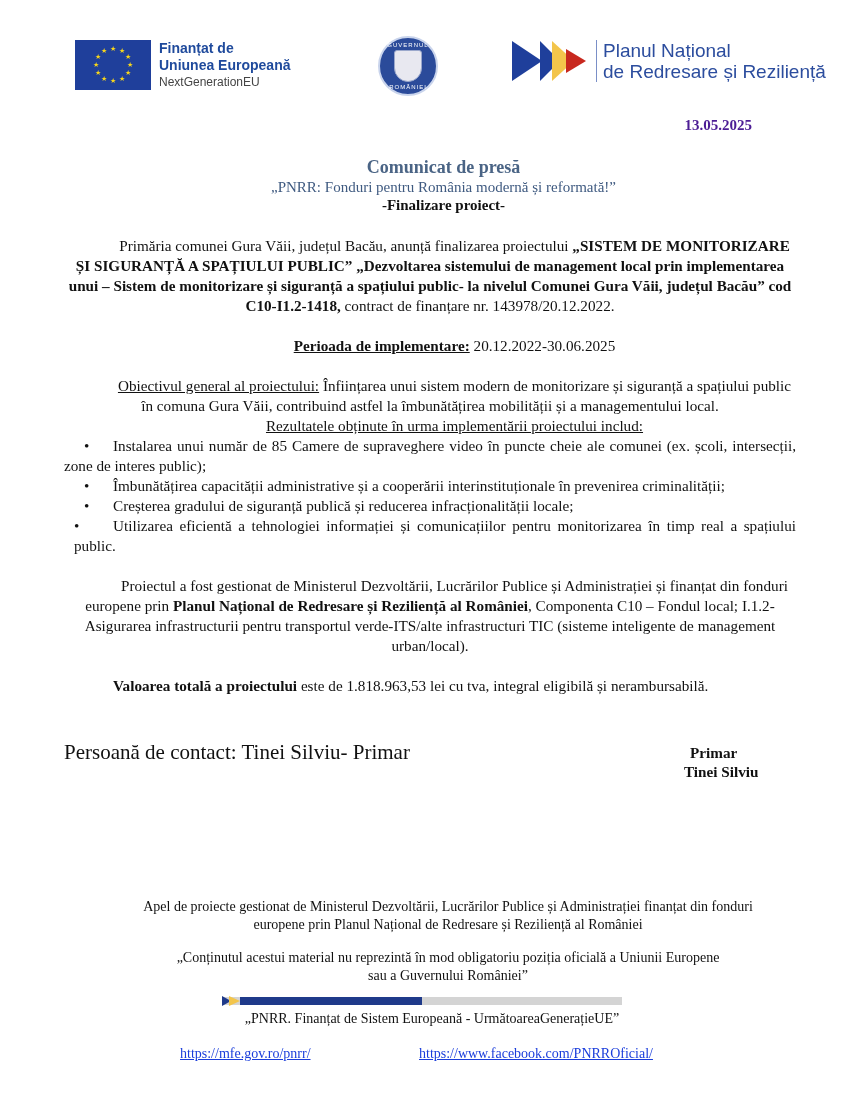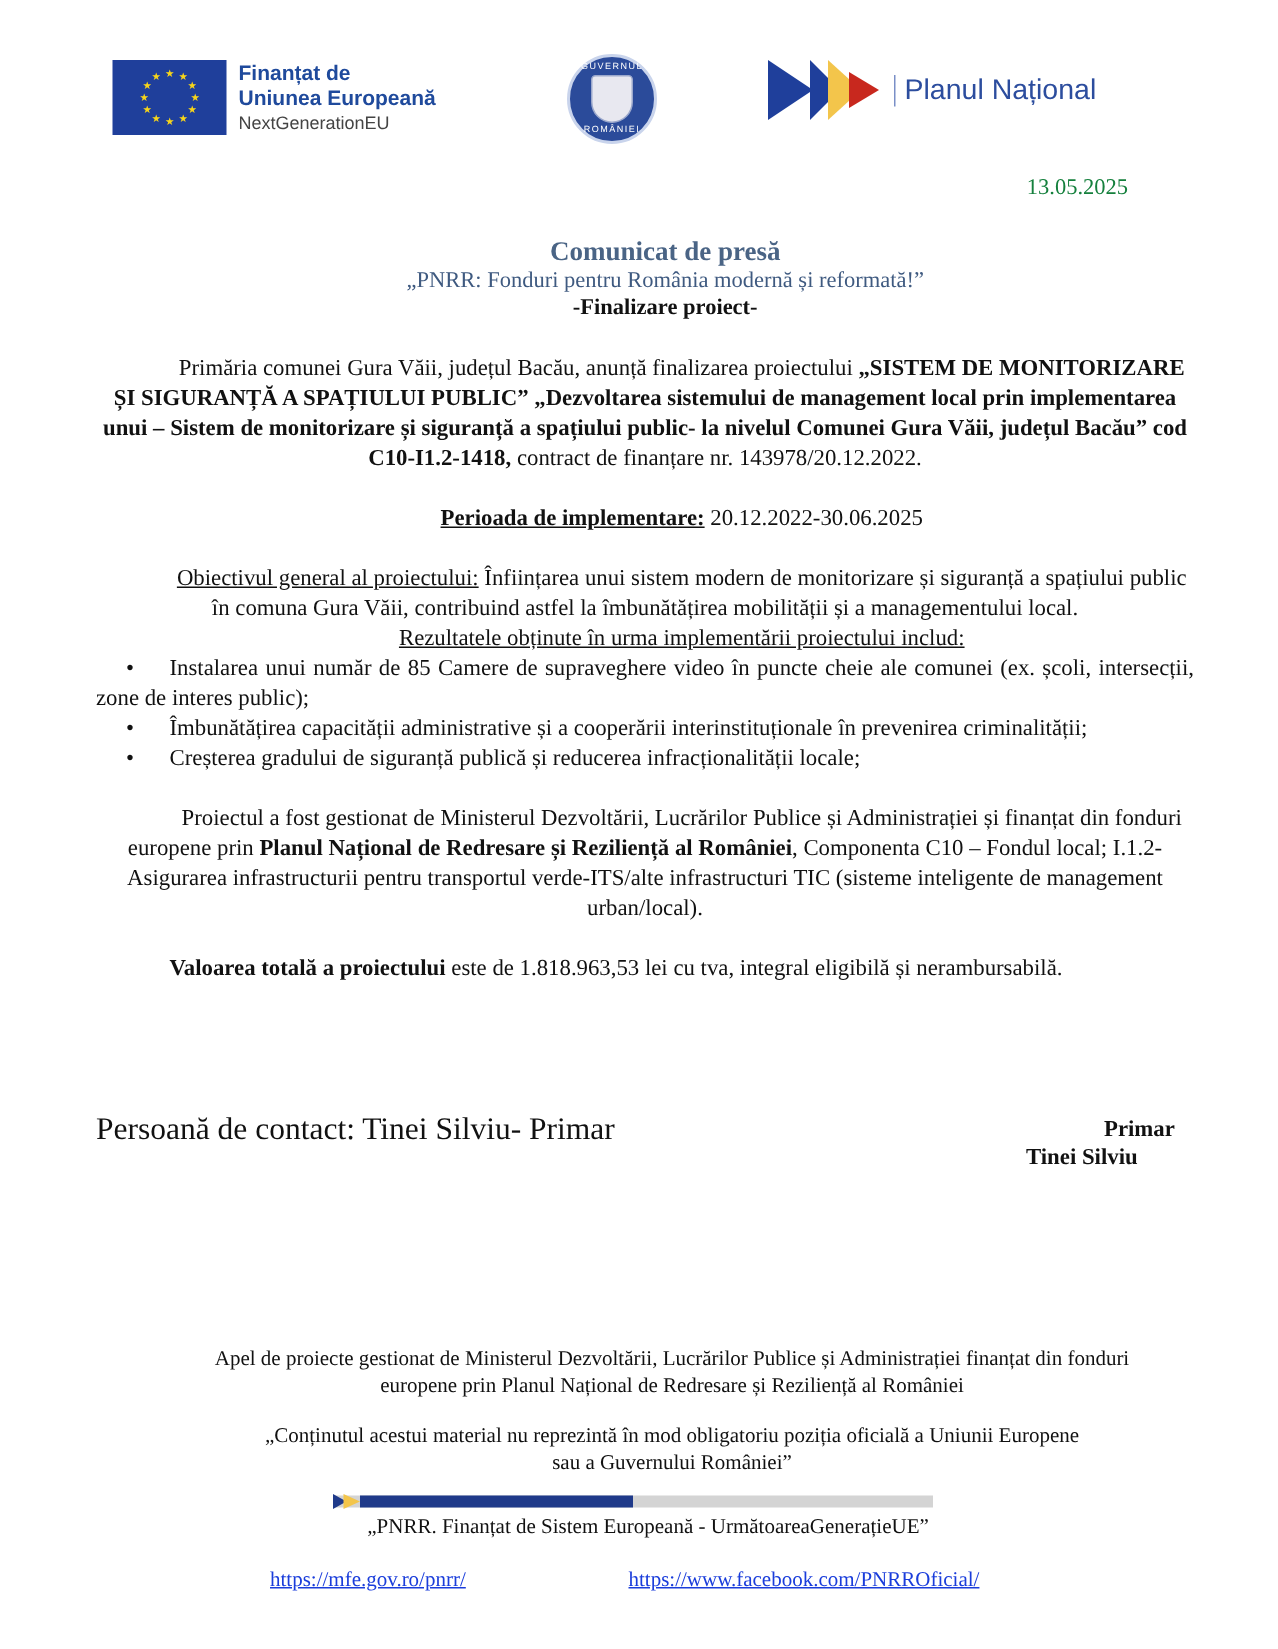--- a/index.html
+++ b/index.html
@@ -16,21 +16,21 @@
 
   .gov-seal { position: absolute; left: 378px; top: 36px; width: 60px; height: 60px; border-radius: 50%; background: #2b4b9a; border: 2px solid #c9d4ec; display: flex; align-items: center; justify-content: center; }
   .gov-seal .inner { width: 28px; height: 32px; background: #e8e8f0; border-radius: 3px 3px 14px 14px; border: 1px solid #9ba8cc; }
   .gov-seal .ring-text { position: absolute; font-family: "Liberation Sans", sans-serif; font-size: 6px; color: #fff; letter-spacing: 1px; }
 
   .pnrr-logo { position: absolute; left: 512px; top: 40px; display: flex; align-items: center; }
   .pnrr-mark { position: relative; width: 78px; height: 40px; }
   .pnrr-mark .tri { position: absolute; width: 0; height: 0; border-top: 20px solid transparent; border-bottom: 20px solid transparent; }
   .pnrr-text { margin-left: 6px; padding-left: 6px; border-left: 1px solid #7a8fc7; font-family: "Liberation Sans", sans-serif; color: #2c4d9e; font-size: 19px; line-height: 21px; }
 
-  .date { position: absolute; right: 100px; top: 117px; font-weight: normal; font-size: 15px; color: #15803d; }
+  .date { position: absolute; right: 100px; top: 117px; font-weight: bold; font-size: 15px; color: #4c1d95; }
 
   .title-block { position: absolute; top: 156px; left: 0; width: 852px; text-align: center; }
   .title { font-size: 18px; font-weight: bold; color: #4a6485; line-height: 22px; padding-left: 35px; }
   .subtitle { font-size: 15px; color: #3f5a80; line-height: 18px; padding-left: 35px; }
   .subtitle2 { font-size: 15px; font-weight: bold; color: #111; line-height: 18px; padding-left: 35px; }
 
   .content { position: absolute; left: 64px; top: 236px; width: 732px; font-size: 15.2px; line-height: 20px; }
   .just { text-align: justify; }
   .indent { text-indent: 49px; text-align: center; }
   .b { font-weight: bold; }
@@ -39,21 +39,21 @@
   .period { margin-bottom: 20px; }
   .bullets { list-style: none; }
   .bullets li { position: relative; text-indent: 0; }
   .bullets li .dot { display: inline-block; width: 49px; padding-left: 20px; }
   .p-proj { margin-top: 20px; margin-bottom: 20px; }
   .value { text-indent: 49px; margin-bottom: 20px; }
 
   .contact { position: absolute; left: 64px; top: 743px; font-size: 21px; line-height: 19px; }
   .contact a { color: #1a3ddb; text-decoration: underline; }
   .signature { position: absolute; left: 684px; top: 743px; font-size: 15.2px; font-weight: bold; line-height: 19px; }
-  .signature .s1 { padding-left: 6px; margin-left: 46px; }
+  .signature .s1 { padding-left: 6px; }
 
   .footer { position: absolute; top: 898px; left: 0; width: 852px; text-align: center; font-size: 14px; line-height: 18px; margin-left: 12px; }
   .footer .f1 { padding-left: 20px; }
   .footer .f2 { margin-top: 15px; padding-left: 20px; }
   .bar { position: absolute; left: 222px; top: 997px; width: 400px; height: 8px; background: #d4d4d4; }
   .bar .fill { position: absolute; left: 18px; top: 0; width: 182px; height: 8px; background: #1f3a8a; }
   .bar .arrow1 { position: absolute; left: 0; top: -1px; width: 0; height: 0; border-top: 5px solid transparent; border-bottom: 5px solid transparent; border-left: 9px solid #1f3a8a; }
   .bar .arrow2 { position: absolute; left: 7px; top: -1px; width: 0; height: 0; border-top: 5px solid transparent; border-bottom: 5px solid transparent; border-left: 11px solid #f3c54b; }
   .tagline { position: absolute; top: 1011px; left: 0; width: 852px; text-align: center; font-size: 14px; padding-left: 12px; }
   .links { position: absolute; top: 1046px; left: 0; width: 852px; font-size: 14px; }
@@ -95,20 +95,21 @@
 
   <div class="pnrr-logo">
     <div class="pnrr-mark">
       <div class="tri" style="left:0;border-left:30px solid #1f3f9b"></div>
       <div class="tri" style="left:28px;border-left:20px solid #1f3f9b"></div>
       <div class="tri" style="left:40px;border-left:22px solid #f3c54b"></div>
       <div class="tri" style="left:54px;border-left:20px solid #c8281e;border-top-width:12px;border-bottom-width:12px;top:8px"></div>
     </div>
     <div class="pnrr-text">
       <div>Planul Național</div>
+      <div>de Redresare și Reziliență</div>
     </div>
   </div>
 </div>
 
 <div class="date">13.05.2025</div>
 
 <div class="title-block">
   <div class="title">Comunicat de presă</div>
   <div class="subtitle">„PNRR: Fonduri pentru România modernă și reformată!”</div>
   <div class="subtitle2">-Finalizare proiect-</div>
@@ -120,20 +121,21 @@
   <p class="indent period"><span class="b u">Perioada de implementare:</span><span> 20.12.2022-30.06.2025</span></p>
 
   <p class="just indent"><span class="u">Obiectivul general al proiectului:</span><span> Înființarea unui sistem modern de monitorizare și siguranță a spațiului public în comuna Gura Văii, contribuind astfel la îmbunătățirea mobilității și a managementului local.</span></p>
 
   <p class="indent"><span class="u">Rezultatele obținute în urma implementării proiectului includ:</span></p>
 
   <ul class="bullets just">
     <li><span class="dot">•</span><span>Instalarea unui număr de 85 Camere de supraveghere video în puncte cheie ale comunei (ex. școli, intersecții, zone de interes public);</span></li>
     <li><span class="dot">•</span><span>Îmbunătățirea capacității administrative și a cooperării interinstituționale în prevenirea criminalității;</span></li>
     <li><span class="dot">•</span><span>Creșterea gradului de siguranță publică și reducerea infracționalității locale;</span></li>
+    <li style="padding-left:10px;text-indent:-10px"><span class="dot">•</span><span>Utilizarea eficientă a tehnologiei informației și comunicațiilor pentru monitorizarea în timp real a spațiului public.</span></li>
   </ul>
 
   <p class="just indent p-proj"><span>Proiectul a fost gestionat de  Ministerul Dezvoltării, Lucrărilor Publice și Administrației și finanțat din fonduri europene prin </span><span class="b">Planul Național de Redresare și Reziliență al României</span><span>, Componenta C10 – Fondul local; I.1.2- Asigurarea infrastructurii pentru transportul verde-ITS/alte infrastructuri TIC (sisteme inteligente de management urban/local).</span></p>
 
   <p class="value"><span class="b">Valoarea totală a proiectului</span><span> este de 1.818.963,53 lei cu tva, integral eligibilă și nerambursabilă.</span></p>
 </div>
 
 <div class="contact">
   <div>Persoană de contact: Tinei Silviu- Primar</div>
 </div>

